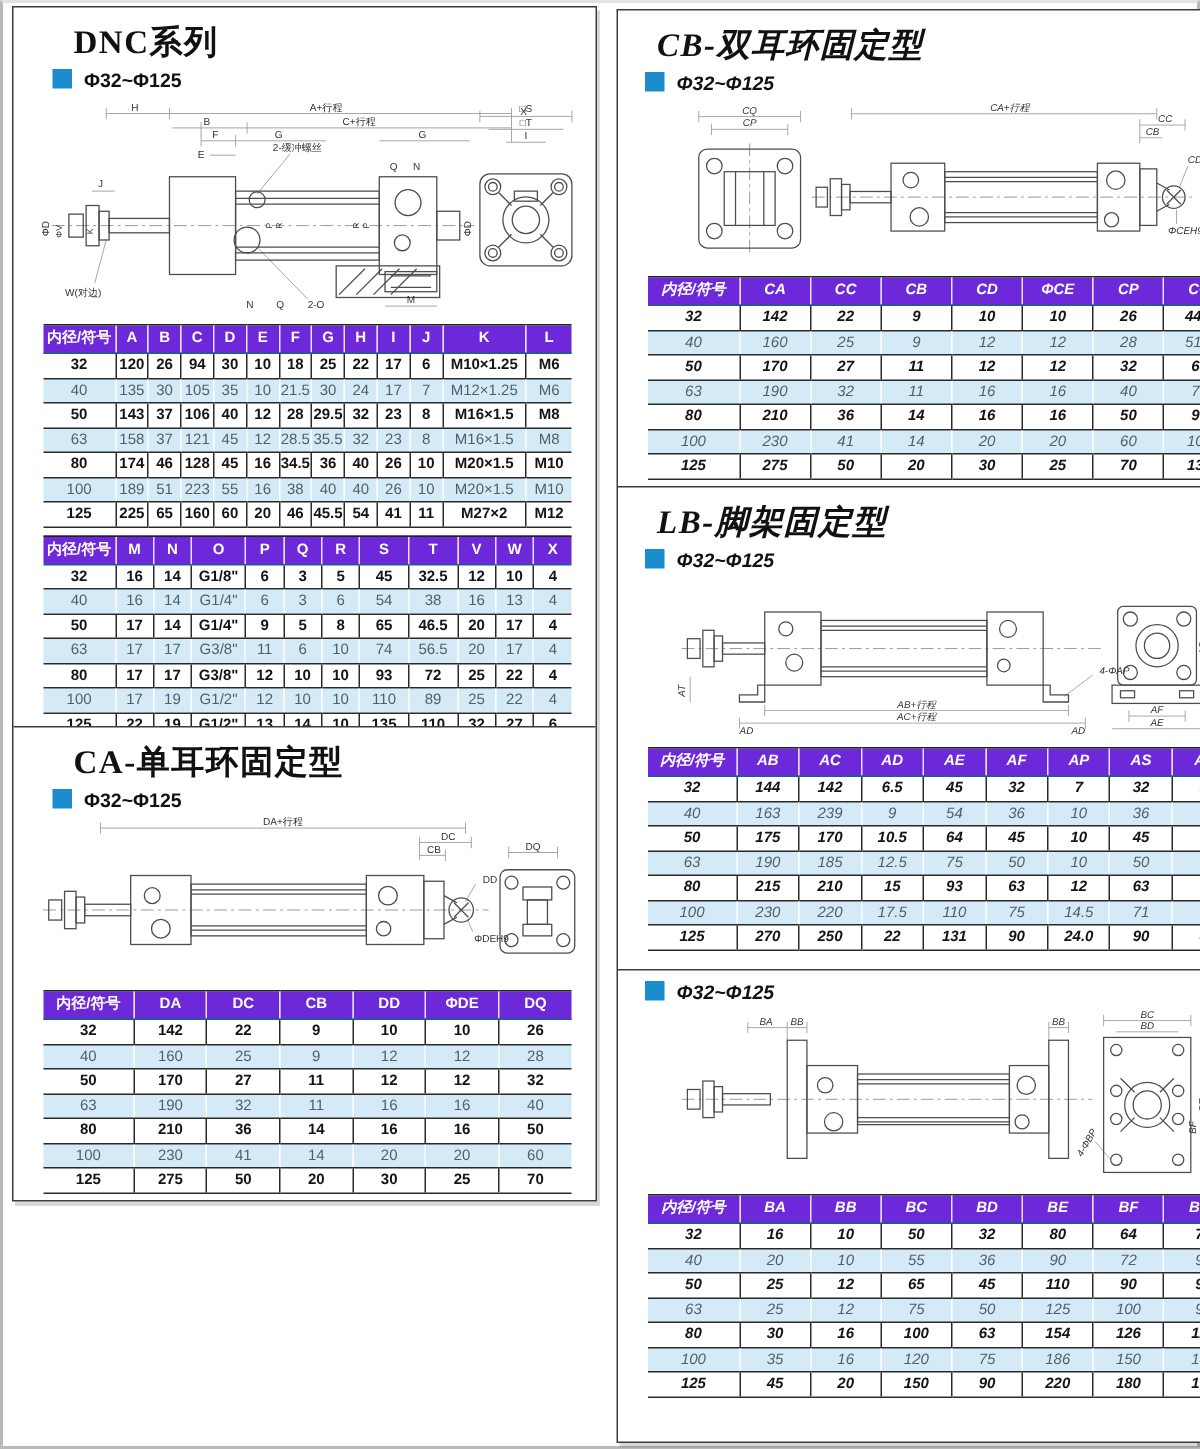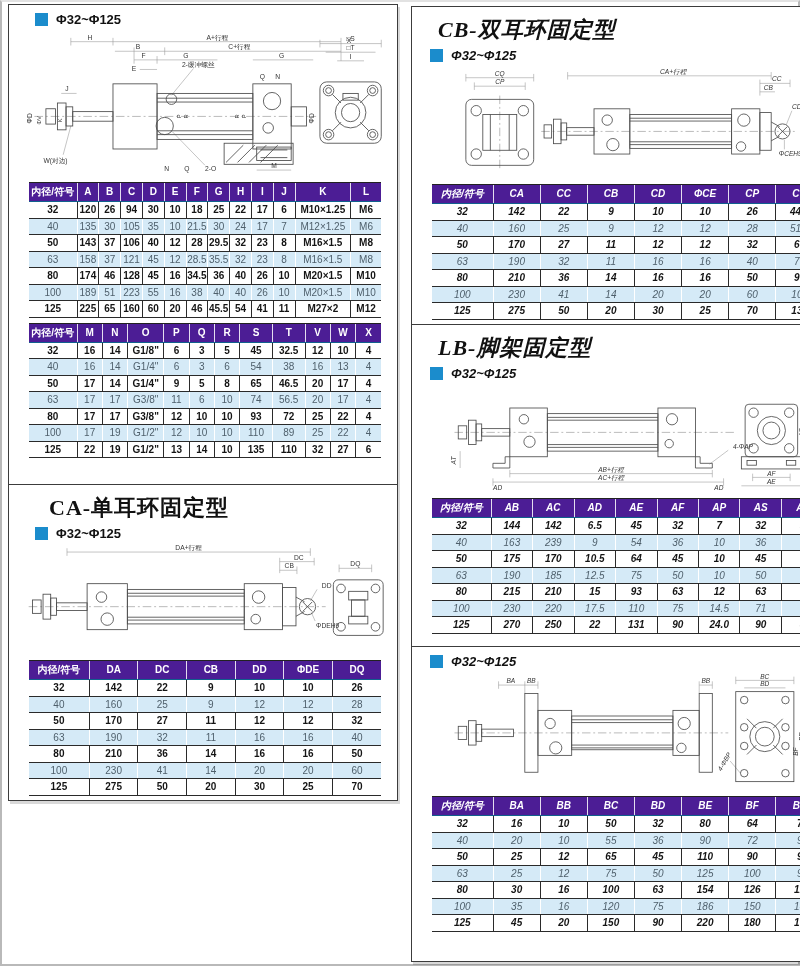--- a/index.html
+++ b/index.html
@@ -14,29 +14,29 @@
   .section { padding:4px 10px 2px 12px; box-sizing:border-box; }
   .sec-divide { border-top:1px solid #3c3c3c; }
   .sec-dnc { height:479px; overflow:hidden; }
   .sec-cb  { height:317px; overflow:hidden; }
   .sec-lb  { height:322px; overflow:hidden; }
   .sec-title {
     font-family:"Liberation Serif","DejaVu Serif",serif; font-weight:bold;
     font-size:22px; margin:4px 0 2px 28px; letter-spacing:1px; color:#111;
   }
   .panel-right .sec-title { margin-left:14px; }
-  .range { display:flex; align-items:center; gap:8px; margin:3px 0 2px 14px; font-size:13px; font-weight:bold; color:#111; }
+  .range { display:flex; align-items:flex-start; gap:8px; margin:3px 0 2px 14px; font-size:13px; font-weight:bold; color:#111; }
   .panel-right .range { margin-left:6px; }
   .range .sq { width:13px; height:13px; background:#1b8ccc; flex:0 0 auto; }
   svg.draw { display:block; margin:2px auto 0 auto; }
   svg.draw text { font-family:"Liberation Sans",sans-serif; font-size:7px; fill:#333; }
   svg.draw .tiny { font-size:6px; }
   .tbl-wrap { margin:5px 6px 0 8px; }
   table.tbl { width:100%; border-collapse:collapse; table-layout:fixed; font-size:10px; border-bottom:1px solid #222; }
-  .tbl th { background:#4c1d95; color:#fff; font-weight:bold; padding:3px 0; line-height:12px;
+  .tbl th { background:#6d28d9; color:#fff; font-weight:bold; padding:3px 0; line-height:12px;
             border-left:1px solid rgba(255,255,255,0.85); border-bottom:1px solid #11608e; border-top:1px solid #222; }
   .tbl th:first-child { border-left:none; }
   .tbl td { text-align:center; padding:2px 0; line-height:11.5px; border-bottom:1px solid #2a2a2a; }
   .tbl tr.main td { background:#fff; color:#141414; font-weight:bold; border-left:1px solid #2a2a2a; }
   .tbl tr.alt  td { background:#d5eaf7; color:#4e5f6b; border-left:1px solid #ffffff; }
   .tbl tr td:first-child { border-left:none; }
   table.cols13 th:nth-child(1){width:13.5%} table.cols13 th:nth-child(12){width:15.5%} table.cols13 th:nth-child(13){width:8.5%}
   table.cols12 th:nth-child(1){width:13.5%} table.cols12 th:nth-child(4){width:10%}
   table.cols12 th:nth-child(8){width:9%}  table.cols12 th:nth-child(9){width:9%}
   table.cols7 th:nth-child(1){width:17%}
@@ -44,20 +44,21 @@
   table.cols9 th:nth-child(1){width:15%}
 </style>
 </head>
 <body>
 
 <div class="page-frame"></div>
 
 <div class="panel panel-left">
 
   <div class="section sec-dnc">
+    <div class="sec-title">DNC系列</div>
     <div class="range">
       <span class="sq"></span>
       <span>Φ32~Φ125</span>
     </div>
 
     <svg class="draw" width="366" height="148" viewBox="0 0 382 148">
       <g stroke="#999" stroke-width="0.6" fill="none">
         <line x1="52" y1="10" x2="334" y2="10"></line>
           <line x1="52" y1="6" x2="52" y2="14"></line>
           <line x1="96" y1="6" x2="96" y2="14"></line>

